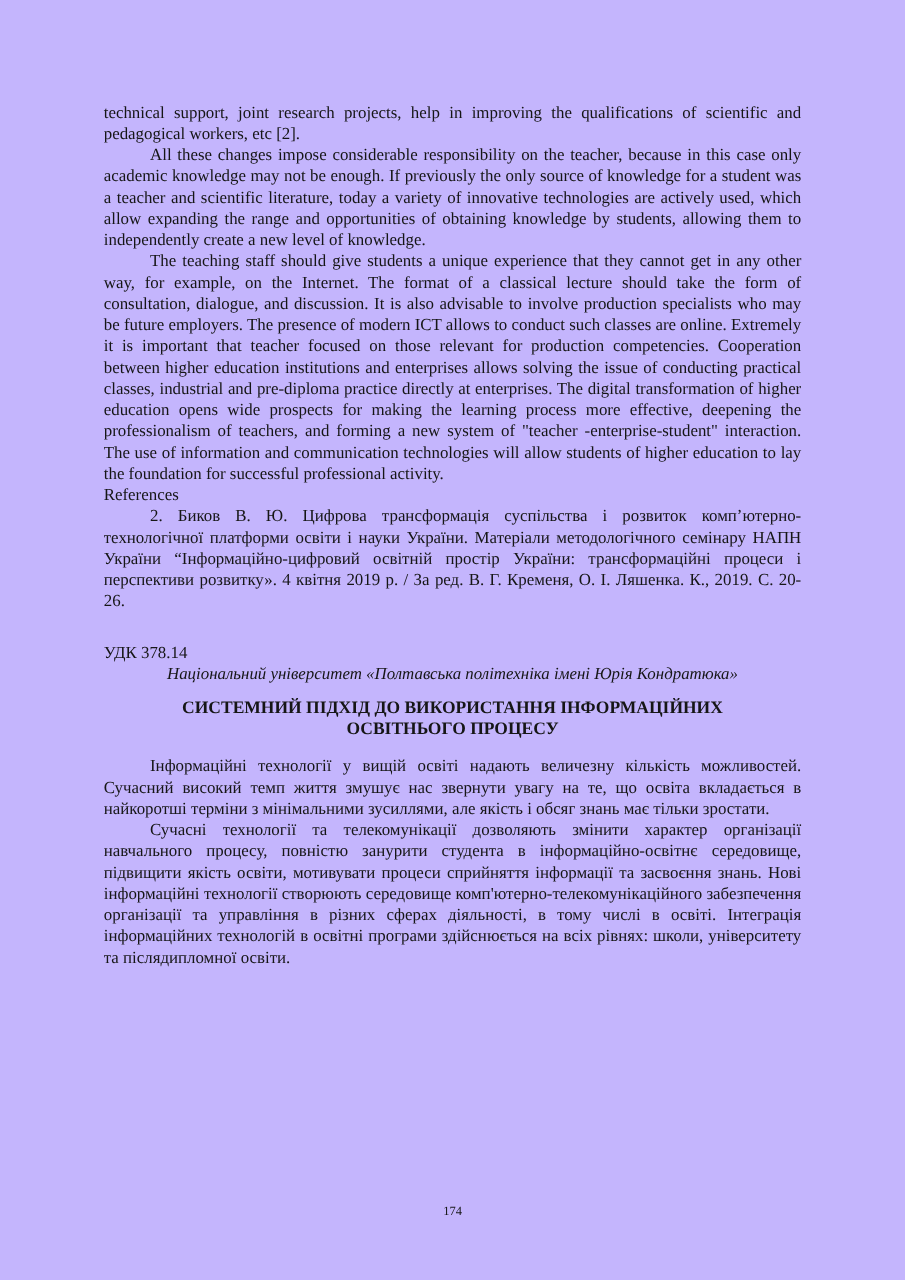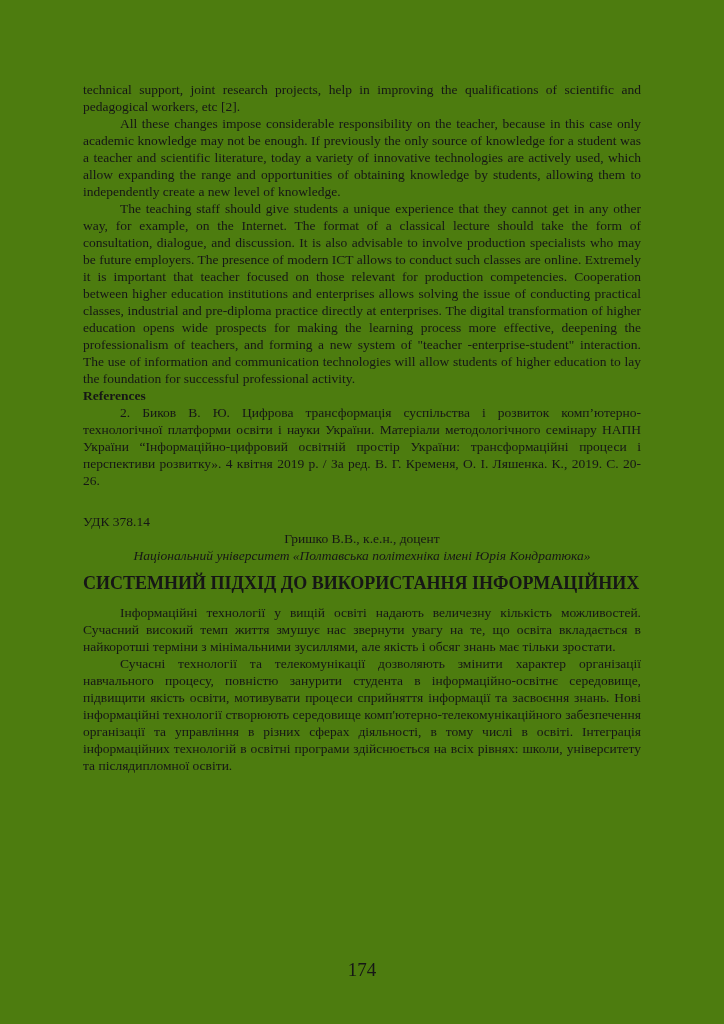--- a/index.html
+++ b/index.html
@@ -4,21 +4,21 @@
 <style>
   html, body {
     margin: 0;
     padding: 0;
     background: #ffffff;
   }
   .page {
     position: relative;
     width: 724px;
     height: 1024px;
-    background: #4d7c0f;
+    background: #c4b5fd;
     font-family: "Liberation Serif", "DejaVu Serif", serif;
     color: #161616;
     overflow: hidden;
   }
   .content {
     position: absolute;
     left: 83px;
     top: 81px;
     width: 558px;
   }
@@ -28,52 +28,52 @@
     line-height: 17px;
     text-align: justify;
   }
   .indent {
     text-indent: 37px;
   }
   .refs-heading {
     margin: 12px 0 0 0;
     font-size: 13.5px;
     line-height: 17px;
-    font-weight: bold;
+    font-weight: normal;
     text-align: center;
   }
   .udk {
     margin-top: 24px !important;
     text-align: right;
     text-indent: 0;
   }
   .byline {
     text-align: center !important;
     text-indent: 0;
   }
   .italic {
     font-style: italic;
   }
   .title {
     margin: 11px 0 12px 0;
-    font-size: 18px;
+    font-size: 14px;
     line-height: 17px;
     font-weight: bold;
-    text-align: left;
+    text-align: center;
   }
   .title-line {
     display: block;
   }
   .page-number {
     position: absolute;
     top: 961px;
     left: 0;
     width: 100%;
     text-align: center;
-    font-size: 19px;
+    font-size: 10px;
     line-height: 17px;
   }
 </style>
 </head>
 <body>
 
 <div class="page">
   <div class="content">
 
     <p>technical support, joint research projects, help in improving the qualifications of scientific and pedagogical workers, etc [2].</p>
@@ -82,27 +82,27 @@
 
     <p class="indent">The teaching staff should give students a unique experience that they cannot get in any other way, for example, on the Internet. The format of a classical lecture should take the form of consultation, dialogue, and discussion. It is also advisable to involve production specialists who may be future employers. The presence of modern ICT allows to conduct such classes are online. Extremely it is important that teacher focused on those relevant for production competencies. Cooperation between higher education institutions and enterprises allows solving the issue of conducting practical classes, industrial and pre-diploma practice directly at enterprises. The digital transformation of higher education opens wide prospects for making the learning process more effective, deepening the professionalism of teachers, and forming a new system of "teacher -enterprise-student" interaction. The use of information and communication technologies will allow students of higher education to lay the foundation for successful professional activity.</p>
 
     <p class="refs-heading">References</p>
 
 
     <p class="indent">2. Биков В. Ю. Цифрова трансформація суспільства і розвиток комп’ютерно-технологічної платформи освіти і науки України. Матеріали методологічного семінару НАПН України “Інформаційно-цифровий освітній простір України: трансформаційні процеси і перспективи розвитку». 4 квітня 2019 р. / За ред. В. Г. Кременя, О. І. Ляшенка. К., 2019. С. 20-26.</p>
 
     <p class="udk">УДК 378.14</p>
 
-    <p class="byline">Гришко В.В., к.е.н., доцент</p>
 
     <p class="byline italic">Національний університет «Полтавська політехніка імені Юрія Кондратюка»</p>
 
 
     <h1 class="title">
       <span class="title-line">СИСТЕМНИЙ ПІДХІД ДО ВИКОРИСТАННЯ ІНФОРМАЦІЙНИХ</span>
+      <span class="title-line">ОСВІТНЬОГО ПРОЦЕСУ</span>
     </h1>
 
     <p class="indent">Інформаційні технології у вищій освіті надають величезну кількість можливостей. Сучасний високий темп життя змушує нас звернути увагу на те, що освіта вкладається в найкоротші терміни з мінімальними зусиллями, але якість і обсяг знань має тільки зростати.</p>
 
     <p class="indent">Сучасні технології та телекомунікації дозволяють змінити характер організації навчального процесу, повністю занурити студента в інформаційно-освітнє середовище, підвищити якість освіти, мотивувати процеси сприйняття інформації та засвоєння знань. Нові інформаційні технології створюють середовище комп'ютерно-телекомунікаційного забезпечення організації та управління в різних сферах діяльності, в тому числі в освіті. Інтеграція інформаційних технологій в освітні програми здійснюється на всіх рівнях: школи, університету та післядипломної освіти.</p>
 
   </div>
 
   <div class="page-number">174</div>
 </div>

